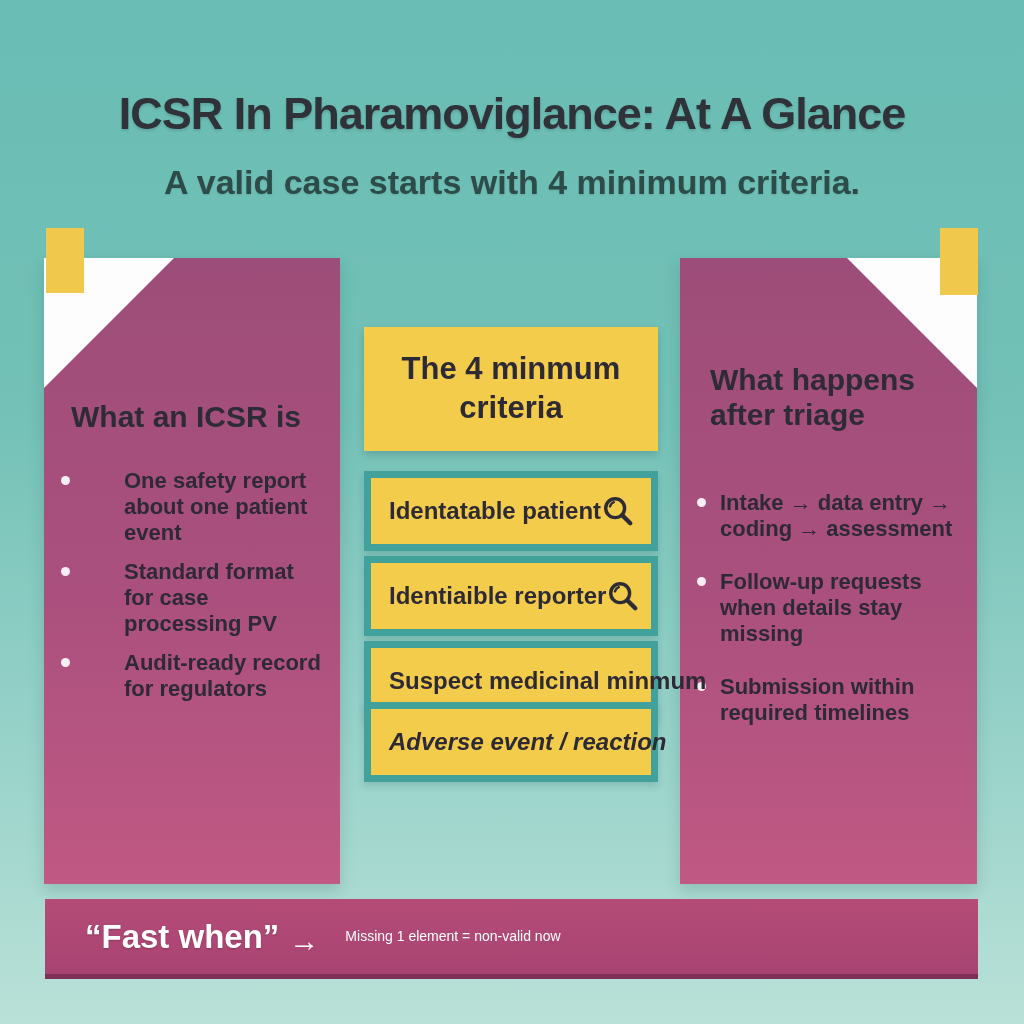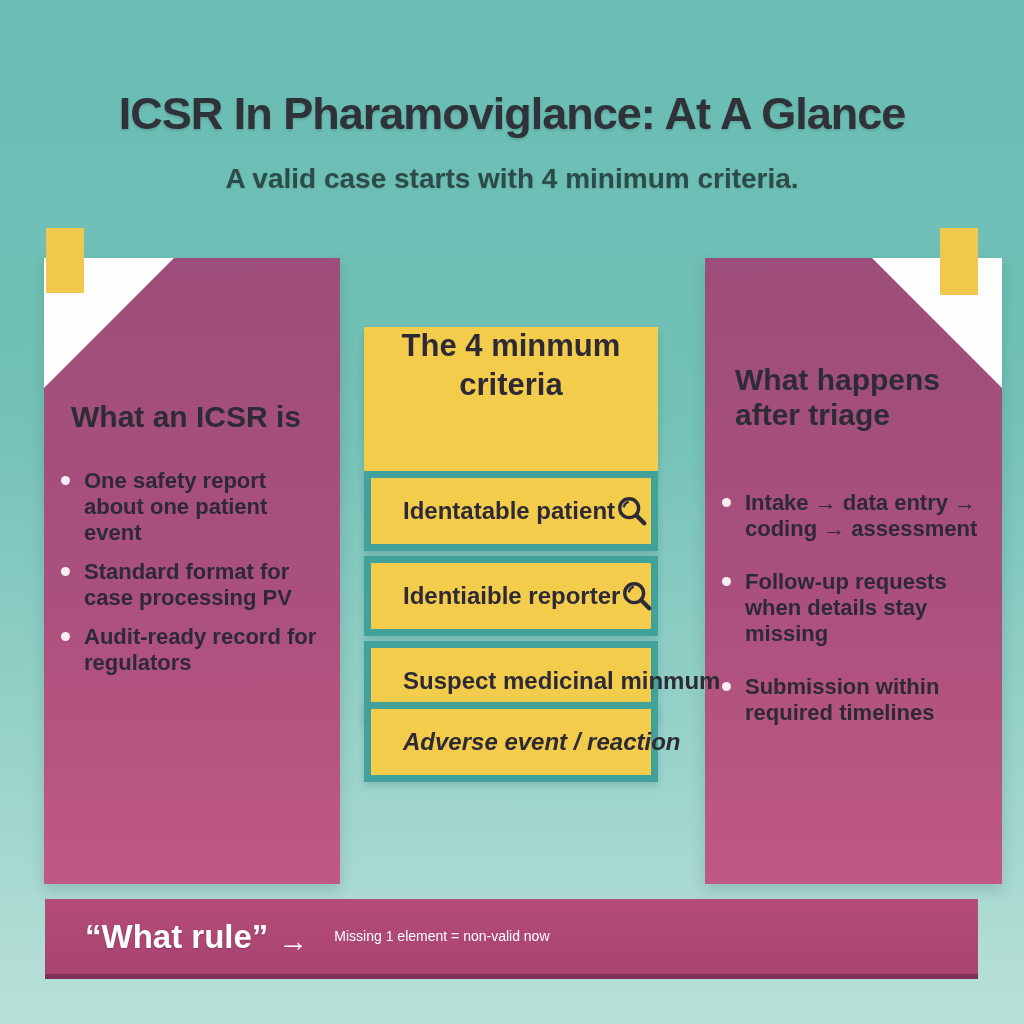--- a/index.html
+++ b/index.html
@@ -14,74 +14,74 @@
   }
 
   
   .title{
     position:absolute;top:88px;left:0;width:1024px;margin:0;
     text-align:center;font-size:45px;font-weight:bold;color:#303239;
     letter-spacing:-1px;text-shadow:0 2px 3px rgba(0,0,0,.14);
   }
   .subtitle{
     position:absolute;top:163px;left:0;width:1024px;margin:0;
-    text-align:center;font-size:28px;font-weight:bold;color:#2d4b48;
+    text-align:center;font-size:34px;font-weight:bold;color:#2d4b48;
     text-shadow:0 1px 2px rgba(0,0,0,.10);
   }
 
   
   .panel{position:absolute;top:258px;height:626px;box-shadow:0 6px 14px rgba(20,60,60,.18);}
   .panel-left{left:44px;width:296px;}
-  .panel-right{left:680px;width:297px;margin-left:25px;}
+  .panel-right{left:680px;width:297px;}
   .panel .white-under{position:absolute;inset:0;background:#fdfdfe;}
   .panel .fill{position:absolute;inset:0;background:linear-gradient(180deg,#9d4d79 0%,#ab507e 55%,#c05983 100%);}
   .fold-left{clip-path:polygon(130px 0,100% 0,100% 100%,0 100%,0 130px);}
   .fold-right{clip-path:polygon(0 0,calc(100% - 130px) 0,100% 130px,100% 100%,0 100%);}
   .panel-content{position:absolute;inset:0;}
   .panel h2{
     margin:0;font-size:30px;font-weight:bold;color:#2d2b36;line-height:1.15;
   }
   .panel-left h2{position:absolute;top:142px;left:27px;width:250px;}
   .panel-right h2{position:absolute;top:105px;left:30px;width:240px;}
   ul.bullets{list-style:none;margin:0;padding:0;position:absolute;}
   .panel-left ul.bullets{top:210px;left:17px;width:262px;}
   .panel-right ul.bullets{top:232px;left:17px;width:266px;}
   ul.bullets li{display:flex;align-items:flex-start;}
-  .panel-left ul.bullets li{margin-bottom:13px;}
+  .panel-left ul.bullets li{margin-bottom:13px;gap:40px;}
   .panel-right ul.bullets li{margin-bottom:27px;}
   .dot{
     flex:0 0 auto;width:9px;height:9px;border-radius:50%;
     background:#f6eef3;margin:8px 14px 0 0;
   }
   .btext{font-size:22px;font-weight:bold;color:#2e2936;line-height:1.18;}
 
   
   .tab{position:absolute;background:#f0c94c;z-index:5;}
   .tab-left{left:46px;top:228px;width:38px;height:65px;}
   .tab-right{left:940px;top:228px;width:38px;height:67px;}
 
   
   .mid-header{
-    position:absolute;left:364px;top:327px;width:294px;height:144px;
-    background:#f3cc4b;display:flex;align-items:flex-start;justify-content:center;
+    position:absolute;left:364px;top:327px;width:294px;height:124px;
+    background:#f3cc4b;display:flex;align-items:center;justify-content:center;
     box-shadow:0 4px 8px rgba(20,60,60,.20);
   }
   .mid-header span{
     text-align:center;font-size:31px;font-weight:bold;color:#2d2a35;line-height:1.25;width:250px;
   }
   .crit-box{
     position:absolute;left:364px;width:294px;height:80px;box-sizing:border-box;
     border:7px solid #43a19b;background:#43a19b;
     box-shadow:0 4px 7px rgba(20,60,60,.16);
   }
   .crit-1{top:471px;} .crit-2{top:556px;} .crit-3{top:641px;} .crit-4{top:702px;font-style:italic;}
   .crit-inner{
     width:100%;height:100%;background:#f3cc4b;
     display:flex;align-items:center;justify-content:space-between;
-    padding:0 32px;box-sizing:border-box;
+    padding:0 18px;box-sizing:border-box;
   }
   .crit-label{font-size:24px;font-weight:bold;color:#2d2a35;white-space:nowrap;}
   .mag{flex:0 0 auto;}
 
   
   .fastbar{
     position:absolute;left:45px;top:899px;width:933px;height:80px;box-sizing:border-box;
     background:linear-gradient(180deg,#b54c78 0%,#a84371 100%);
     border-bottom:5px solid #7d3156;
     display:flex;align-items:center;color:#ffffff;
@@ -177,20 +177,20 @@
     </div>
   </div>
 
   <div class="crit-box crit-4">
     <div class="crit-inner">
       <span class="crit-label">Adverse event / reaction</span>
     </div>
   </div>
 
   <div class="fastbar">
-    <span class="fast-label">“What rule”</span>
+    <span class="fast-label">“Fast when”</span>
     <span class="fast-arrow">→</span>
     <div class="fast-lines">
       <div>Missing 1 element = non-valid now</div>
     </div>
   </div>
 
 </div>
 
 </body></html>

